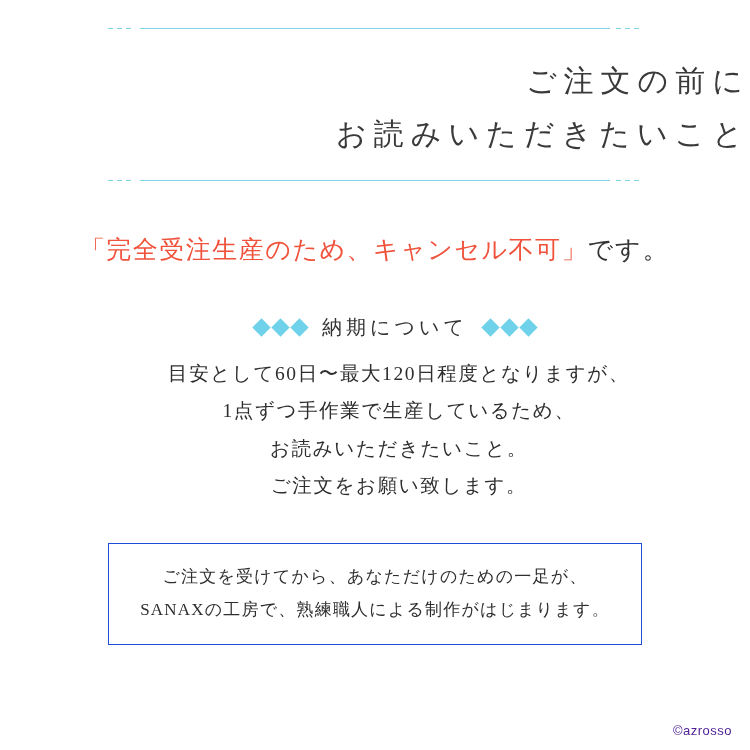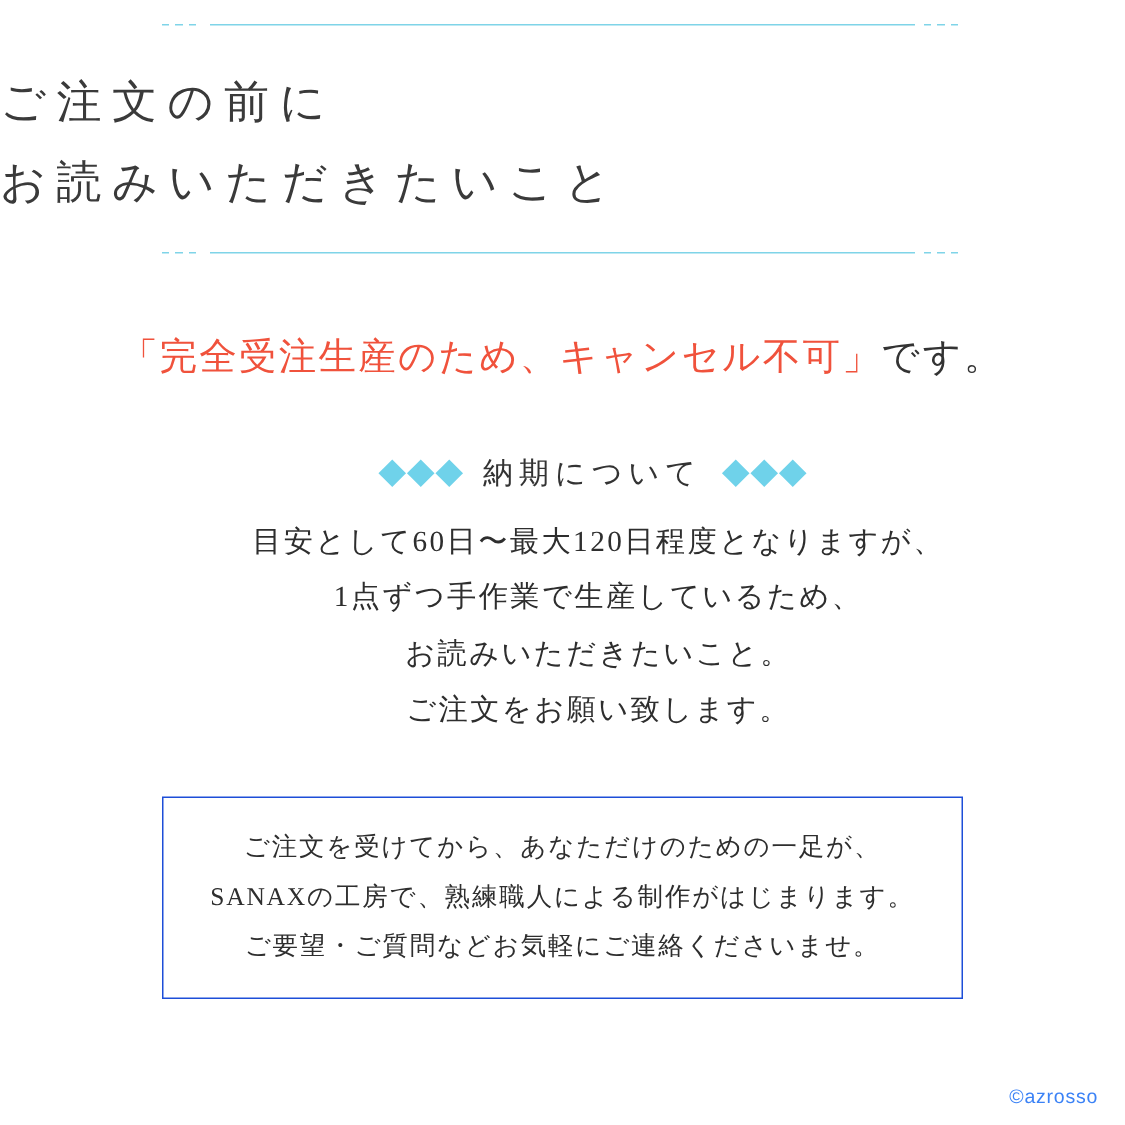--- a/index.html
+++ b/index.html
@@ -17,22 +17,22 @@
   }
   .page {
     width: 750px;
     height: 750px;
     position: relative;
     box-sizing: border-box;
   }
 
   
   .header {
-    padding-top: 16px;
-    text-align: left;
+    padding-top: 28px;
+    text-align: right;
   }
   .rule {
     width: 470px;
     margin: 0 auto;
     height: 1px;
     background: #7fd4e8;
     position: relative;
   }
   .rule.dashed-ends::before,
   .rule.dashed-ends::after {
@@ -131,21 +131,21 @@
     letter-spacing: 1.2px;
     color: #2e2e2e;
   }
 
   
   .credit {
     position: absolute;
     right: 18px;
     bottom: 12px;
     font-size: 13px;
-    color: #3b82f6;
+    color: #4c1d95;
     font-family: "Liberation Sans", sans-serif;
     letter-spacing: 0.5px;
   }
 </style>
 </head>
 <body>
 
 <div class="page">
 
   <div class="header">
@@ -182,18 +182,17 @@
       <div>目安として60日〜最大120日程度となりますが、</div>
       <div>1点ずつ手作業で生産しているため、</div>
       <div>お読みいただきたいこと。</div>
       <div>ご注文をお願い致します。</div>
     </div>
   </div>
 
   <div class="boxwrap">
     <div class="box-line">ご注文を受けてから、あなただけのための一足が、</div>
     <div class="box-line">SANAXの工房で、熟練職人による制作がはじまります。</div>
-    <div class="box-line">ご要望・ご質問などお気軽にご連絡くださいませ。</div>
   </div>
 
   <div class="credit">©azrosso</div>
 
 </div>
 
 </body></html>

